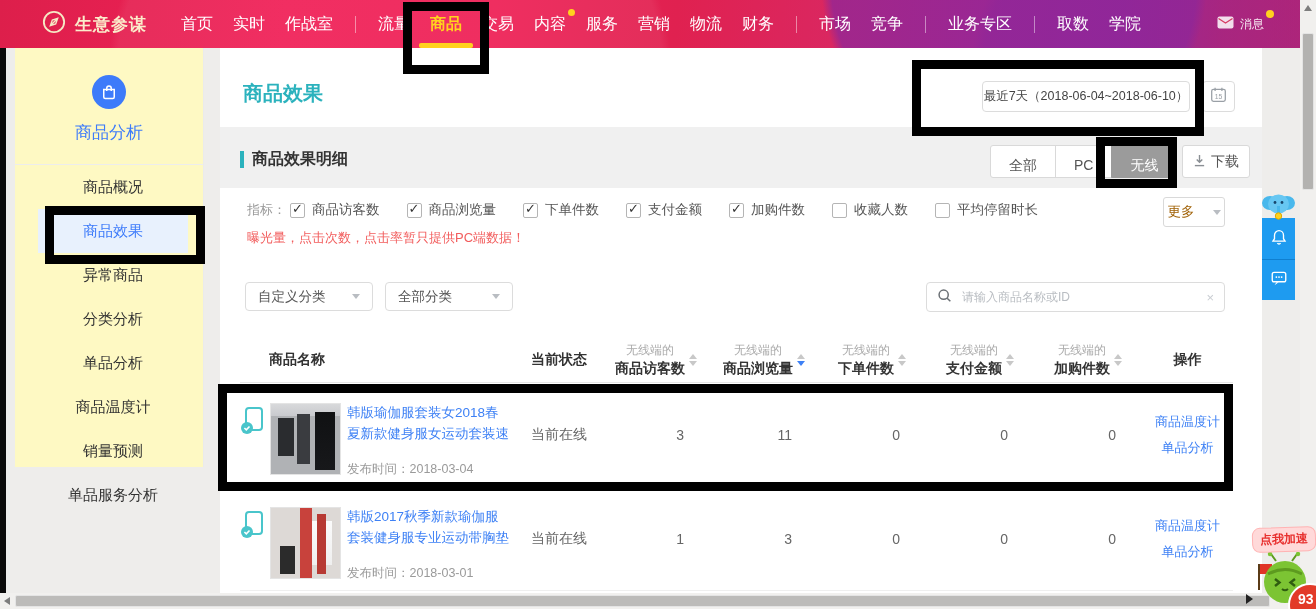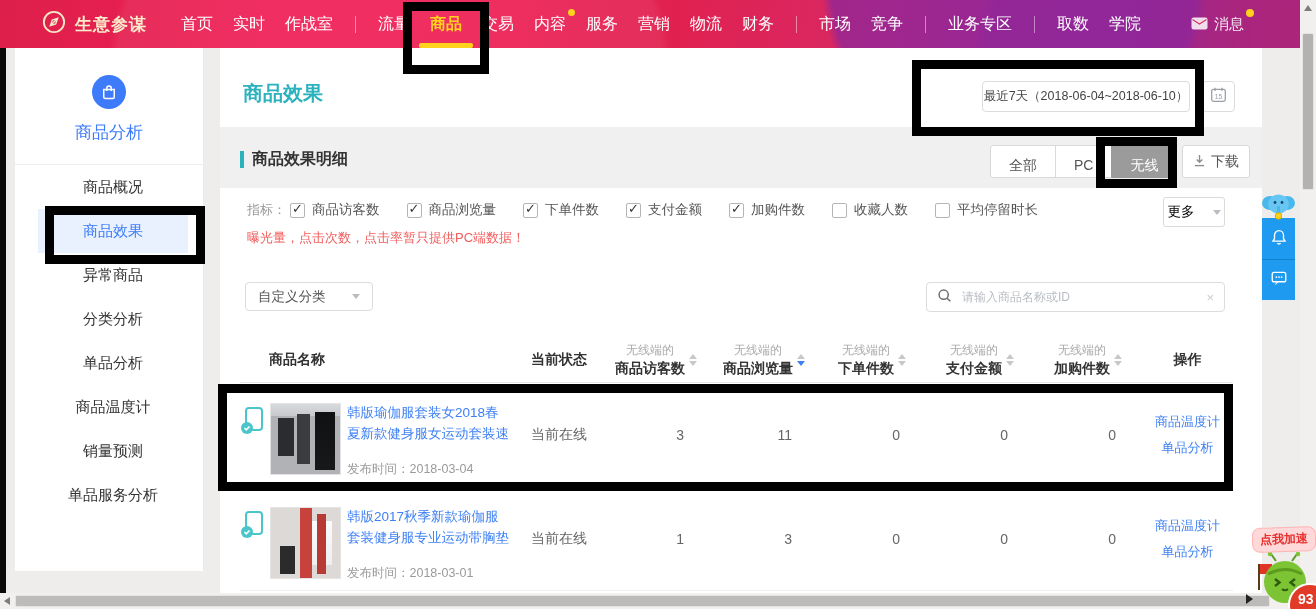--- a/index.html
+++ b/index.html
@@ -18,27 +18,27 @@
   .brand-name{margin-left:9px;font-size:17px;font-weight:bold;color:#fbeccb;letter-spacing:1px;}
   .nav-items{display:flex;align-items:center;height:60px;margin-left:24px;}
   .nav-item{position:relative;height:48px;line-height:48px;padding:0 10px;color:#fff;
             font-size:16px;white-space:nowrap;cursor:pointer;}
   .nav-item.active{color:#ffd21e;font-weight:bold;}
   .nav-item.active::after{content:"";position:absolute;left:50%;transform:translateX(-50%);
             bottom:0;width:54px;height:5px;background:#ffd21e;border-radius:2px;}
   .nav-item.dot::before{content:"";position:absolute;top:9px;right:1px;width:7px;height:7px;
             border-radius:50%;background:#ffd21e;}
   .nav-div{width:1px;height:17px;background:rgba(255,255,255,.45);margin:0 12px;}
-  .nav-msg{position:relative;display:flex;align-items:center;margin-left:auto;margin-right:56px;
-           color:rgba(255,255,255,.9);font-size:15px;cursor:pointer;}
+  .nav-msg{position:relative;display:flex;margin-left:auto;margin-right:36px;
+           color:rgba(255,255,255,.9);font-size:12px;cursor:pointer;}
   .nav-msg .lbl{margin-left:6px;}
   .nav-msg .msg-dot{position:absolute;top:-6px;right:-10px;width:8px;height:8px;border-radius:50%;background:#ffd21e;}
   
   .left-black{position:absolute;left:0;top:48px;width:6px;height:545px;background:#0a0a0a;}
-  .sidebar{position:absolute;left:15px;top:48px;width:189px;height:523px;background:#ffffff;
+  .sidebar{position:absolute;left:15px;top:48px;width:189px;height:419px;background:#fef9c3;
            border-right:1px solid #ebebeb;}
   .side-head{padding-top:27px;text-align:center;}
   .side-circle{width:34px;height:34px;border-radius:50%;background:#3d7bfa;margin:0 auto;
                display:flex;align-items:center;justify-content:center;}
   .side-title{margin-top:12px;font-size:17px;color:#3d7bfa;}
   .side-sep{margin:20px 0 0 0;border-bottom:1px solid #ededed;}
   .side-menu{margin-top:0;}
   .side-item{height:44px;line-height:44px;text-align:center;font-size:15px;color:#333;
              margin-left:23px;width:150px;cursor:pointer;}
   .side-item.selected{background:#e8f1fd;color:#3d7bfa;}
@@ -68,21 +68,21 @@
   .main-card{position:absolute;left:220px;top:188px;width:1042px;height:405px;background:#fff;overflow:hidden;}
   .metrics{position:absolute;left:27px;top:13px;display:flex;align-items:center;}
   .m-label{font-size:13px;color:#999;margin-right:4px;}
   .metric{display:flex;align-items:center;margin-right:27px;cursor:pointer;}
   .cbox{width:15px;height:15px;border:1px solid #b5b5b5;border-radius:2px;background:#fff;
         margin-right:7px;position:relative;}
   .cbox.checked::after{content:"✓";position:absolute;left:1px;top:-3px;font-size:13px;font-weight:bold;color:#333;}
   .metric span{font-size:13.5px;color:#555;white-space:nowrap;}
   .more-btn{position:absolute;right:37px;top:9px;width:62px;height:30px;border:1px solid #d9d9d9;
             border-radius:3px;background:#fff;display:flex;align-items:center;justify-content:center;
-            font-size:13.5px;color:#000000;gap:18px;cursor:pointer;}
+            font-size:13.5px;color:#a16207;gap:18px;cursor:pointer;}
   .chev{width:0;height:0;border-left:4.5px solid transparent;border-right:4.5px solid transparent;
         border-top:5.5px solid #b9bdc2;}
   .note{position:absolute;left:27px;top:41px;font-size:13px;color:#f25d5d;}
   .drop{position:absolute;top:94px;width:128px;height:29px;border:1px solid #dcdcdc;border-radius:4px;
         background:#fff;display:flex;align-items:center;justify-content:space-between;
         padding:0 12px;font-size:13.5px;color:#555;cursor:pointer;}
   .drop1{left:25px;} .drop2{left:165px;}
   .search{position:absolute;left:706px;top:94px;width:299px;height:30px;border:1px solid #dcdcdc;
           border-radius:4px;background:#fff;display:flex;align-items:center;padding:0 10px;}
   .search input{flex:1;border:none;outline:none;font-size:12px;color:#333;margin-left:8px;
@@ -303,20 +303,24 @@
     <div class="more-btn">
       <span>更多</span>
       <span class="chev"></span>
     </div>
     <div class="note">曝光量，点击次数，点击率暂只提供PC端数据！</div>
 
     <div class="drop drop1">
       <span>自定义分类</span>
       <span class="chev"></span>
     </div>
+    <div class="drop drop2">
+      <span>全部分类</span>
+      <span class="chev"></span>
+    </div>
     <div class="search">
       <span>
         <svg width="15" height="15" viewBox="0 0 18 18">
             <circle cx="8" cy="8" r="5.5" fill="none" stroke="#6b7075" stroke-width="1.8"></circle>
             <path d="M12.2 12.2L16 16" stroke="#6b7075" stroke-width="1.8"></path>
           </svg>
       </span>
       <input value="" placeholder="请输入商品名称或ID" style="">
       <span class="clear">×</span>
     </div>

